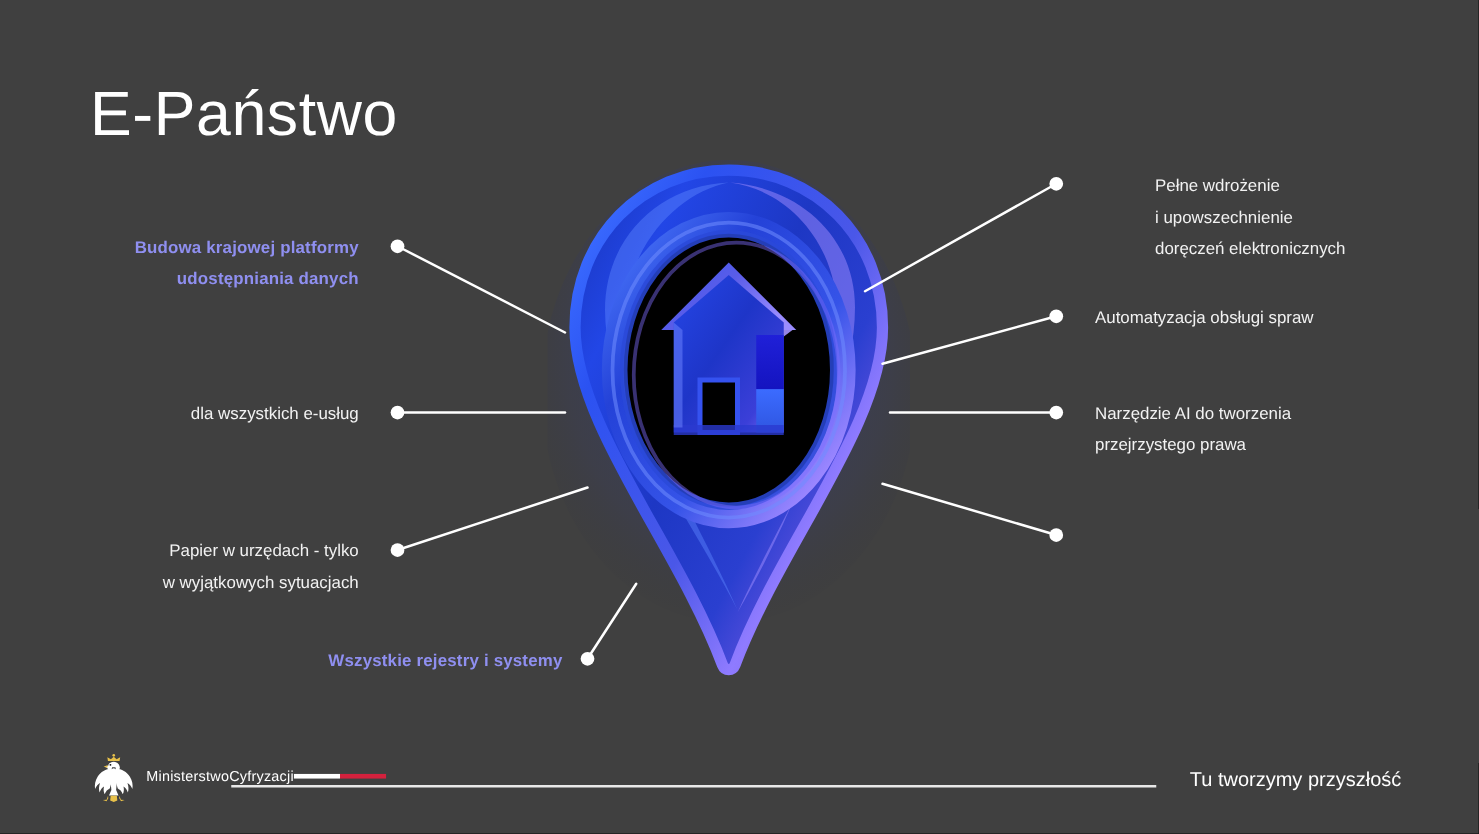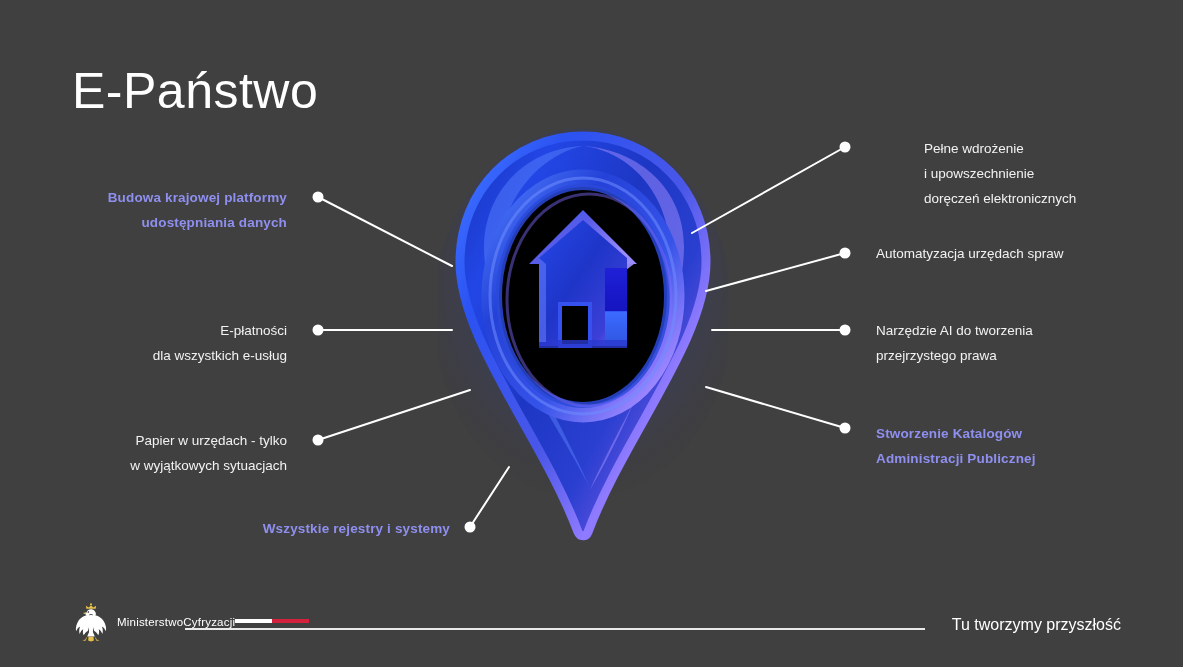--- a/index.html
+++ b/index.html
@@ -235,52 +235,47 @@
   <div class="dot" style="left:845px; top:253px;"></div>
   <div class="dot" style="left:845px; top:330px;"></div>
   <div class="dot" style="left:845px; top:428px;"></div>
 
   <div class="label left accent" style="right:896px; top:185px;margin-left:29px;">
     <div>Budowa krajowej platformy</div>
     <div>udostępniania danych</div>
   </div>
 
   <div class="label left" style="right:896px; top:318px;">
-    <div>E-płatności</div>
     <div>dla wszystkich e-usług</div>
   </div>
 
   <div class="label left" style="right:896px; top:428px;">
     <div>Papier w urzędach - tylko</div>
     <div>w wyjątkowych sytuacjach</div>
   </div>
 
   <div class="label left accent" style="right:733px; top:516px;">
     <div>Wszystkie rejestry i systemy</div>
   </div>
 
   <div class="label right" style="left:876px; top:136px;margin-left:48px;">
     <div>Pełne wdrożenie</div>
     <div>i upowszechnienie</div>
     <div>doręczeń elektronicznych</div>
   </div>
 
   <div class="label right" style="left:876px; top:241px;">
-    <div>Automatyzacja urzędach spraw</div>
+    <div>Automatyzacja obsługi spraw</div>
   </div>
 
   <div class="label right" style="left:876px; top:318px;">
     <div>Narzędzie AI do tworzenia</div>
     <div>przejrzystego prawa</div>
   </div>
 
-  <div class="label right accent" style="left:876px; top:421px;">
-    <div>Stworzenie Katalogów</div>
-    <div>Administracji Publicznej</div>
-  </div>
 
   <div class="logo">
     <svg class="logo-eagle" viewBox="0 0 40 44">
       <g fill="#ffffff">
 
         <path d="M20 3.4 L22.4 5.6 L25.4 3.9 L24.9 7.1 L15.1 7.1 L14.6 3.9 L17.6 5.6 Z" fill="#e8c14a"></path>
         <circle cx="20" cy="2.3" r="1.1" fill="#e8c14a"></circle>
 
         <path d="M20 7.6 C17.4 7.6 15.6 9.1 15.3 11.2 C14.4 11.0 13.3 11.3 12.7 12.0
                  C13.6 12.2 14.3 12.6 14.7 13.2 C15.2 14.4 16.4 15.2 17.8 15.4

